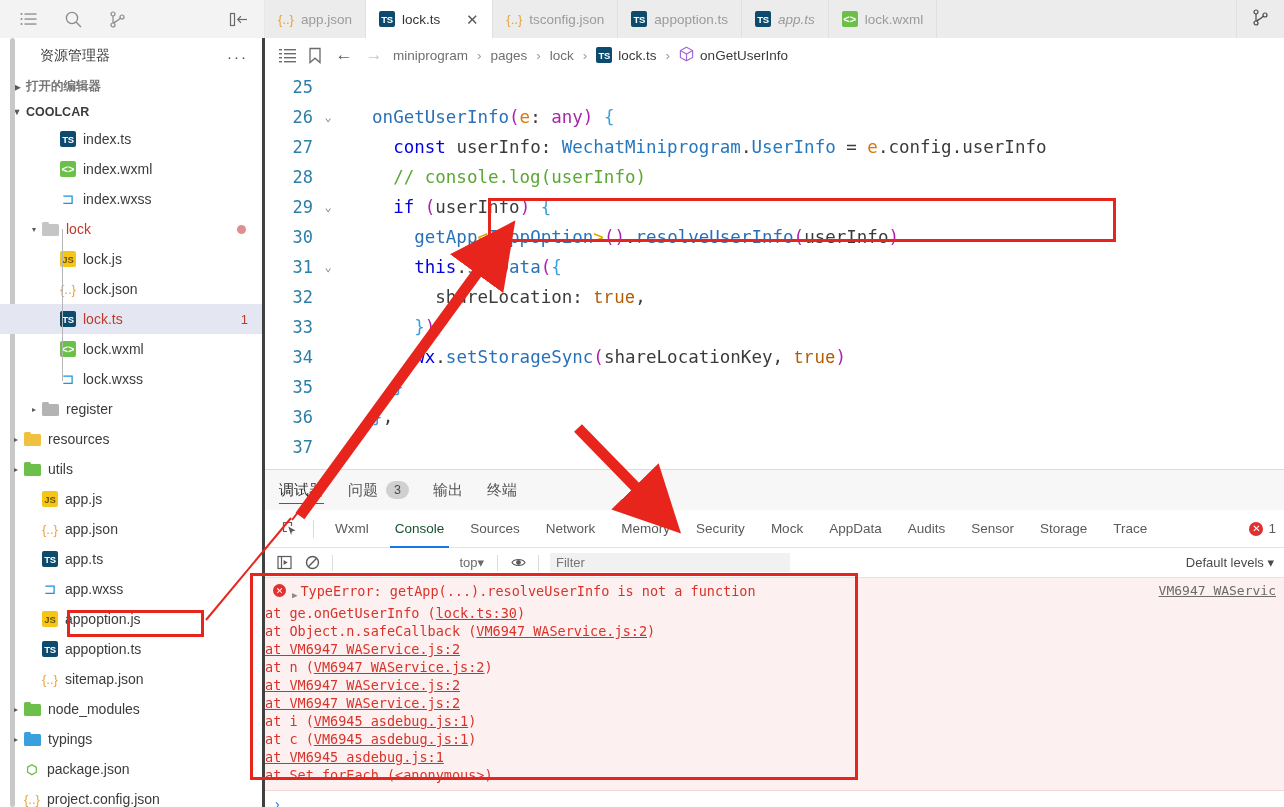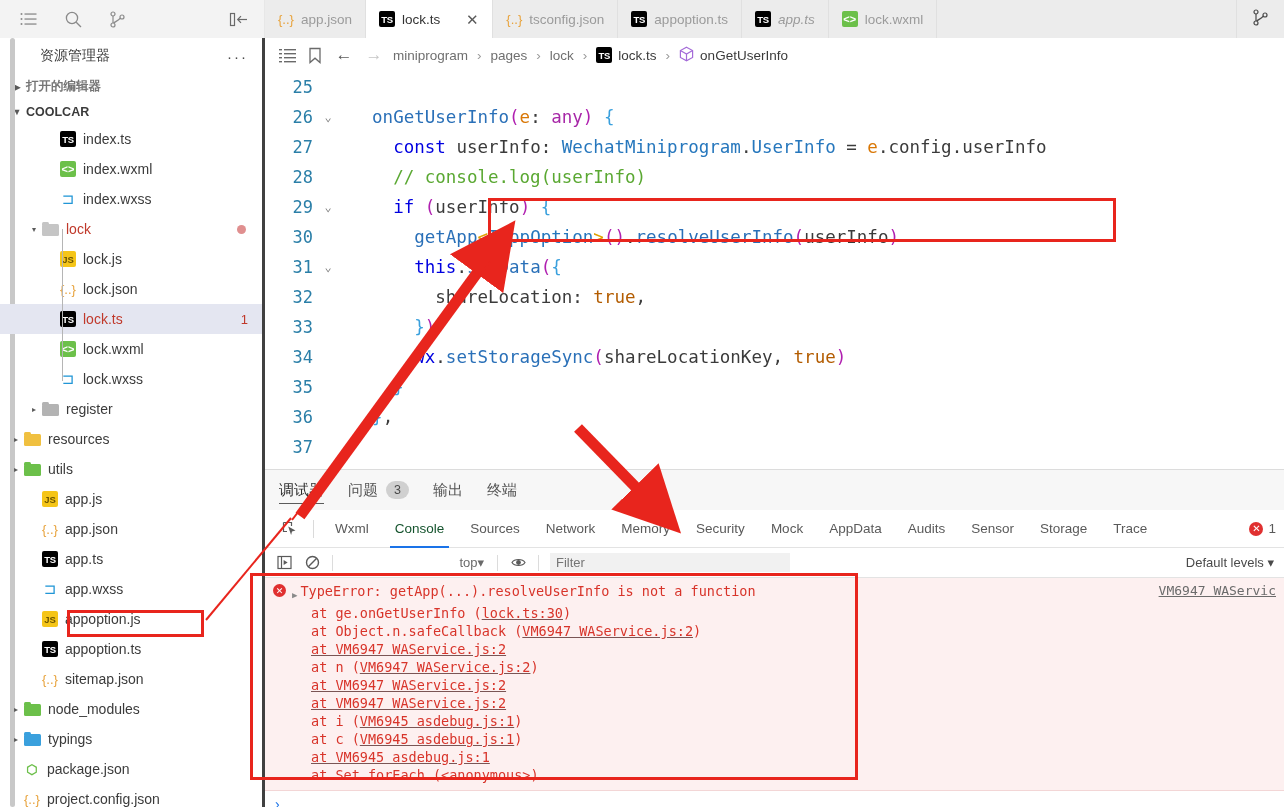--- a/index.html
+++ b/index.html
@@ -73,21 +73,21 @@
     padding: 0 14px;
     background: #ececec;
     color: #4a4a4a;
     border-left: 1px solid #e0e0e0;
     height: 100%;
   }
 
   
   .fi { width: 16px; height: 16px; flex: none; display:inline-flex; align-items:center; justify-content:center;
         font-size: 9.5px; font-weight: bold; font-family:"Liberation Sans",sans-serif; border-radius:2px;}
-  .fi-ts { background: #000000; color: #fff; letter-spacing: -0.3px;}
+  .fi-ts { background: #0c4a6e; color: #fff; letter-spacing: -0.3px;}
   .fi-json { color: #e8a33d; font-size: 13px; font-weight: normal; background: transparent;}
   .fi-js { background: #f5c518; color: #6b5400; }
   .fi-wxml { background: #6cc04a; color: #fff; font-size: 11px; }
   .fi-wxss { color: #2196d6; font-size: 15px; background: transparent; font-weight: normal;}
   .fi-pkg { color: #6cbf4a; font-size: 13px; background: transparent;}
 
   
   .body-row { display: flex; flex: 1; min-height: 0; }
 
   
@@ -194,21 +194,21 @@
   .kw { color:#a727a7; }
   .kw2 { color:#0000e0; }
   .fn { color:#2a70b8; }
   .type { color:#2677bd; }
   .param { color:#d97706; }
   .cmt { color:#5aa832; }
   .plain { color:#3b3b3b; }
   .brk-y { color:#e0a000; }
   .brk-p { color:#b020b0; }
   .brk-b { color:#3aa0dd; }
-  .bool { color:#b35c00; }
+  .bool { color:#b35c00;font-family:Liberation Mono, monospace; }
 
   
   .panel {
     flex: none; height: 338px;
     border-top: 1px solid #dcdcdc;
     background:#fff;
     display:flex; flex-direction:column;
     position: relative;
   }
   .panel-tabs {
@@ -284,21 +284,21 @@
     position: relative;
   }
   .err-head { display:flex; align-items:flex-start; padding-left: 8px; }
   .err-x {
     width:13px; height:13px; border-radius:50%; background:#e03030; color:#fff;
     font-size:9px; display:flex; align-items:center; justify-content:center;
     margin-right:6px; margin-top:2px; flex:none;
     font-family:"Liberation Sans",sans-serif;
   }
   .err-caret { color:#8a8a8a; font-size:9px; margin-right:3px; margin-top:4px; flex:none;}
-  .err-line { padding-left: 46px; white-space: pre; }
+  .err-line { white-space: pre; }
   .err-line u { text-decoration: underline; text-decoration-color:#7a5555; }
   .err-src {
     position:absolute; right: 8px; top: 4px;
     color:#6b6b6b; text-decoration: underline; font-size:13px;
   }
   .console-prompt {
     display:flex; align-items:center; height:26px; padding-left:10px;
     color:#1a73e8; font-size:14px;
   }
 

